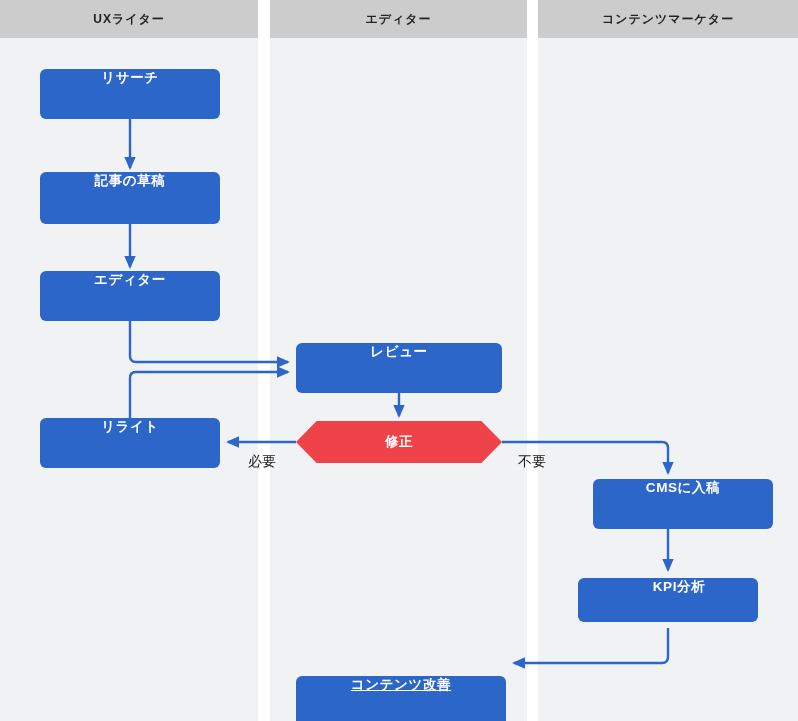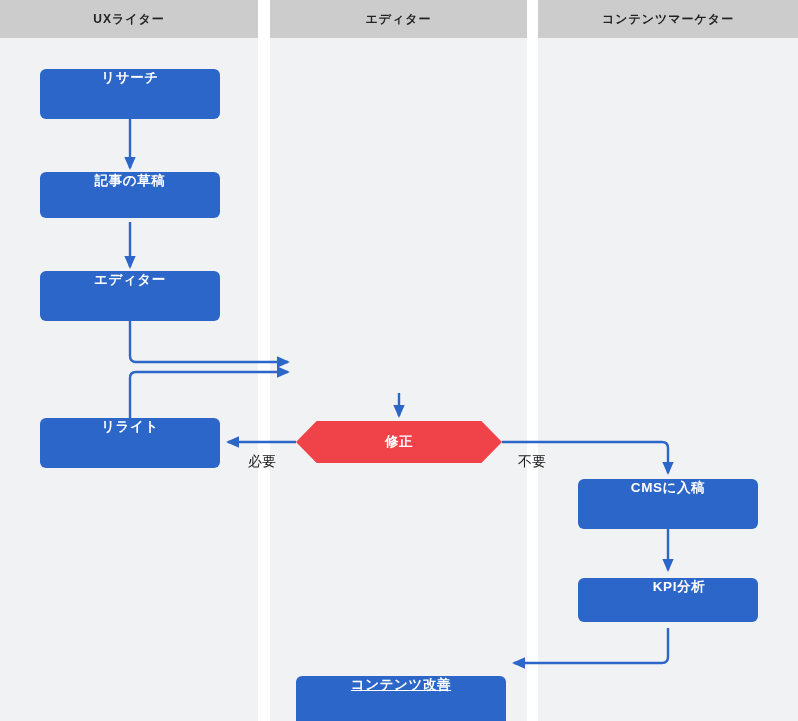--- a/index.html
+++ b/index.html
@@ -98,42 +98,45 @@
       <path d="M 668 529 L 668 570"></path>
 
       <path d="M 668 628 L 668 657 Q 668 663 662 663 L 514 663"></path>
     </g>
   </svg>
 
   <div class="node" style="left:40px;top:69px;width:180px;height:50px;">
     <span>リサーチ</span>
   </div>
 
-  <div class="node" style="left:40px;top:172px;width:180px;height:46px;">
+  <div class="node" style="left:40px;top:172px;width:180px;height:52px;">
     <span>記事の草稿</span>
   </div>
 
   <div class="node" style="left:40px;top:271px;width:180px;height:50px;">
     <span>エディター</span>
   </div>
 
   <div class="node" style="left:40px;top:418px;width:180px;height:50px;">
     <span>リライト</span>
   </div>
 
+  <div class="node" style="left:296px;top:343px;width:206px;height:50px;">
+    <span>レビュー</span>
+  </div>
 
   <div class="hexnode" style="left:296px;top:421px;width:206px;height:42px;">
     <span>修正</span>
   </div>
 
   <div class="node" style="left:296px;top:676px;width:210px;height:50px;text-decoration:underline;">
     <span>コンテンツ改善</span>
   </div>
 
-  <div class="node" style="left:578px;top:479px;width:180px;height:50px;">
+  <div class="node" style="left:593px;top:479px;width:180px;height:50px;">
     <span>CMSに入稿</span>
   </div>
 
   <div class="node" style="left:578px;top:578px;width:180px;height:44px;padding-left:22px;">
     <span>KPI分析</span>
   </div>
 
   <div class="edge-label" style="left:248px;top:453px;">
     <span>必要</span>
   </div>

